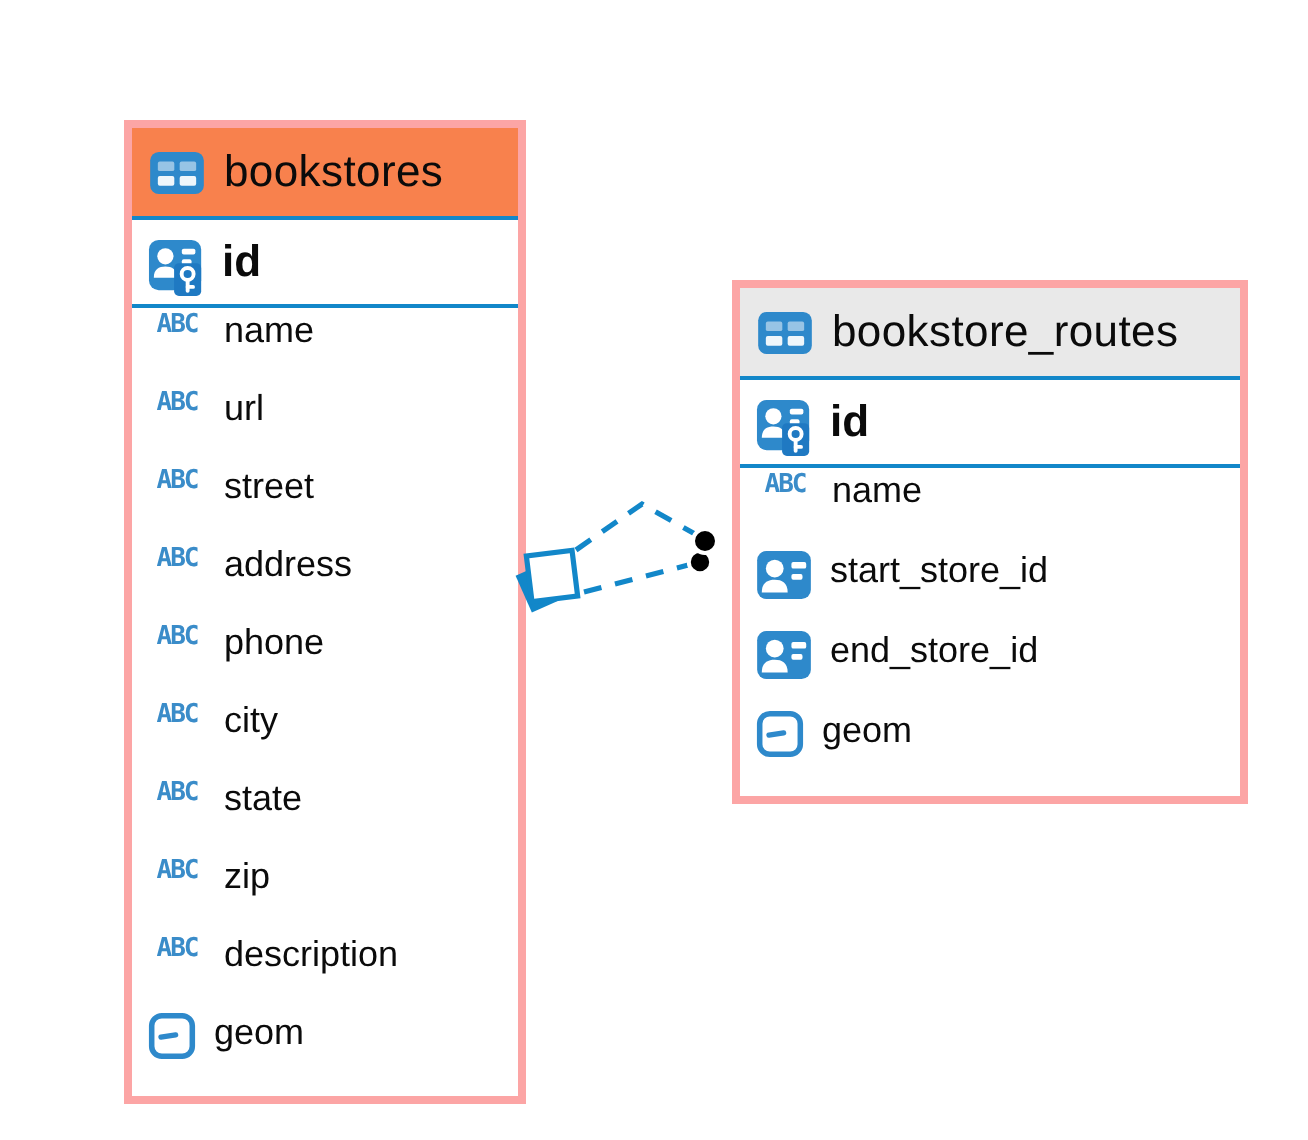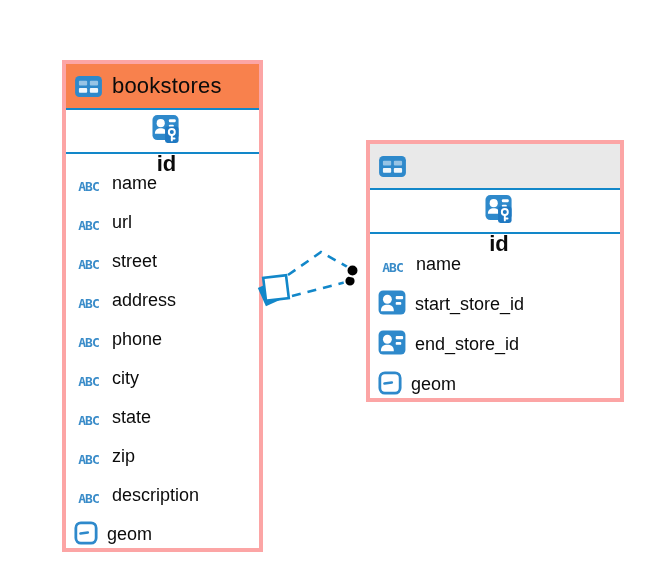--- a/index.html
+++ b/index.html
@@ -20,26 +20,26 @@
   .thead{
     height:44px;display:flex;align-items:center;gap:9px;padding-left:8px;
     border-bottom:2px solid #1287C9;box-sizing:content-box;
   }
   .thead.orange{background:#F8814D;}
   .thead.gray{background:#E9E9E9;}
   .ttitle{font-size:22px;letter-spacing:.2px;}
 
   .pkrow{
     height:42px;display:flex;align-items:center;gap:8px;padding-left:8px;
-    border-bottom:2px solid #1287C9;background:#fff;flex-direction:column;
+    border-bottom:2px solid #1287C9;background:#fff;
   }
   .pkrow .fname{font-weight:700;font-size:22px;}
 
   .fields{padding:1px 0 3px 0;}
-  .frow{display:flex;align-items:flex-end;gap:9px;padding-left:8px;}
+  .frow{display:flex;align-items:flex-start;gap:9px;padding-left:8px;}
   .etable.left  .frow{height:39px;}
   .etable.right .frow{height:40px;}
   .fname{font-size:18px;}
 
   
   .ic{flex:0 0 auto;display:block;}
   .ic-table{width:29px;height:23px;}
   .ic-pk{width:29px;height:29px;margin-top:4px;}
   .ic-fk{width:28px;height:25px;}
   .ic-geom{width:24px;height:24px;}
@@ -149,20 +149,21 @@
         <span class="fname">geom</span>
       </div>
     </div>
   </div>
 
   <div class="etable right">
     <div class="thead gray">
       <svg class="ic ic-table">
           <use href="#sym-table"></use>
         </svg>
+      <span class="ttitle">bookstore_routes</span>
     </div>
     <div class="pkrow">
       <svg class="ic ic-pk">
           <use href="#sym-pk"></use>
         </svg>
       <span class="fname">id</span>
     </div>
     <div class="fields">
       <div class="frow">
         <span class="abc">ABC</span>

